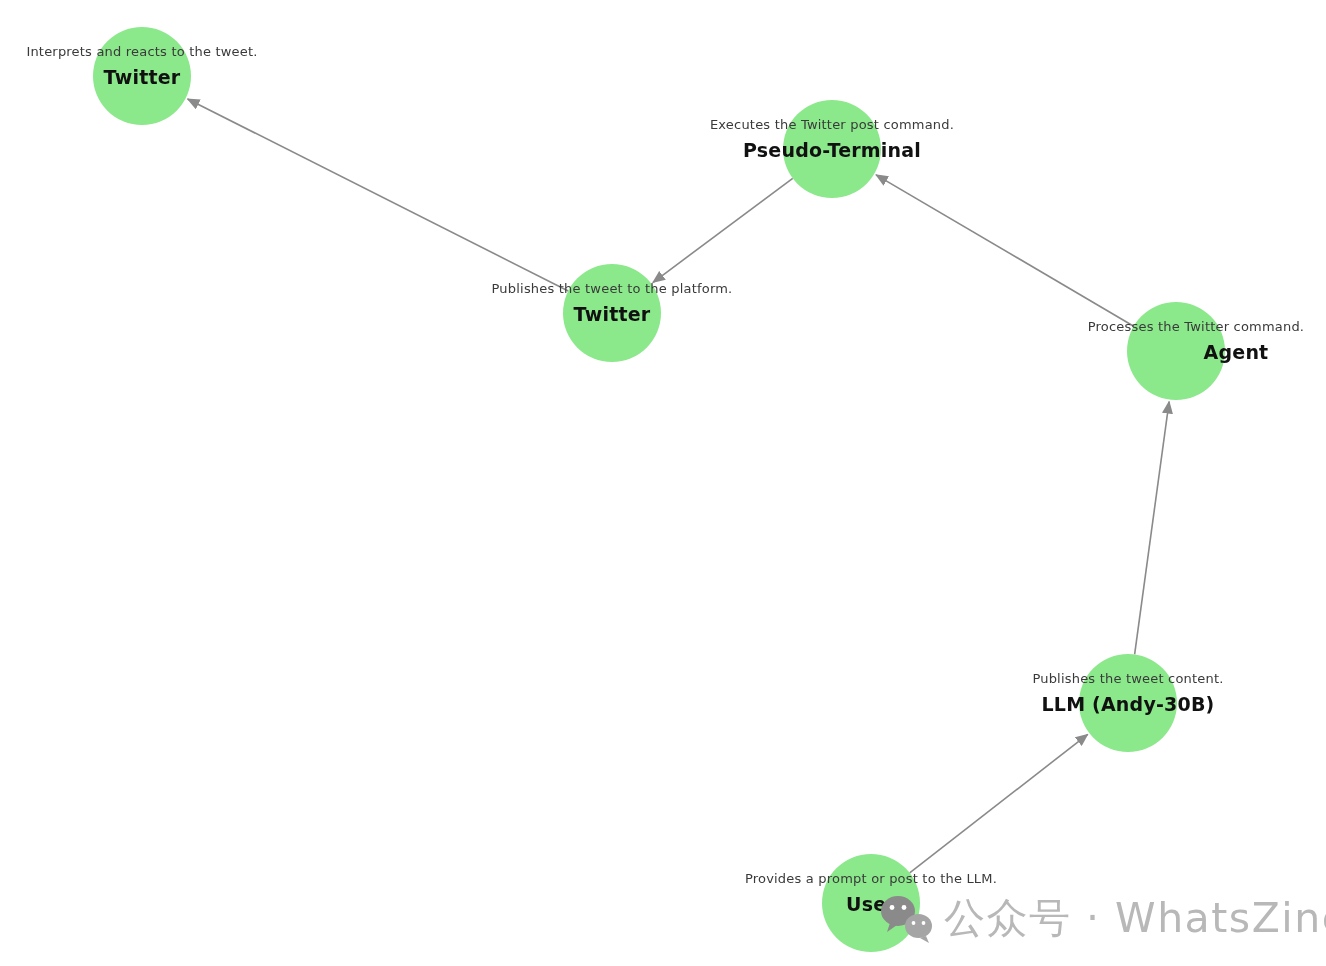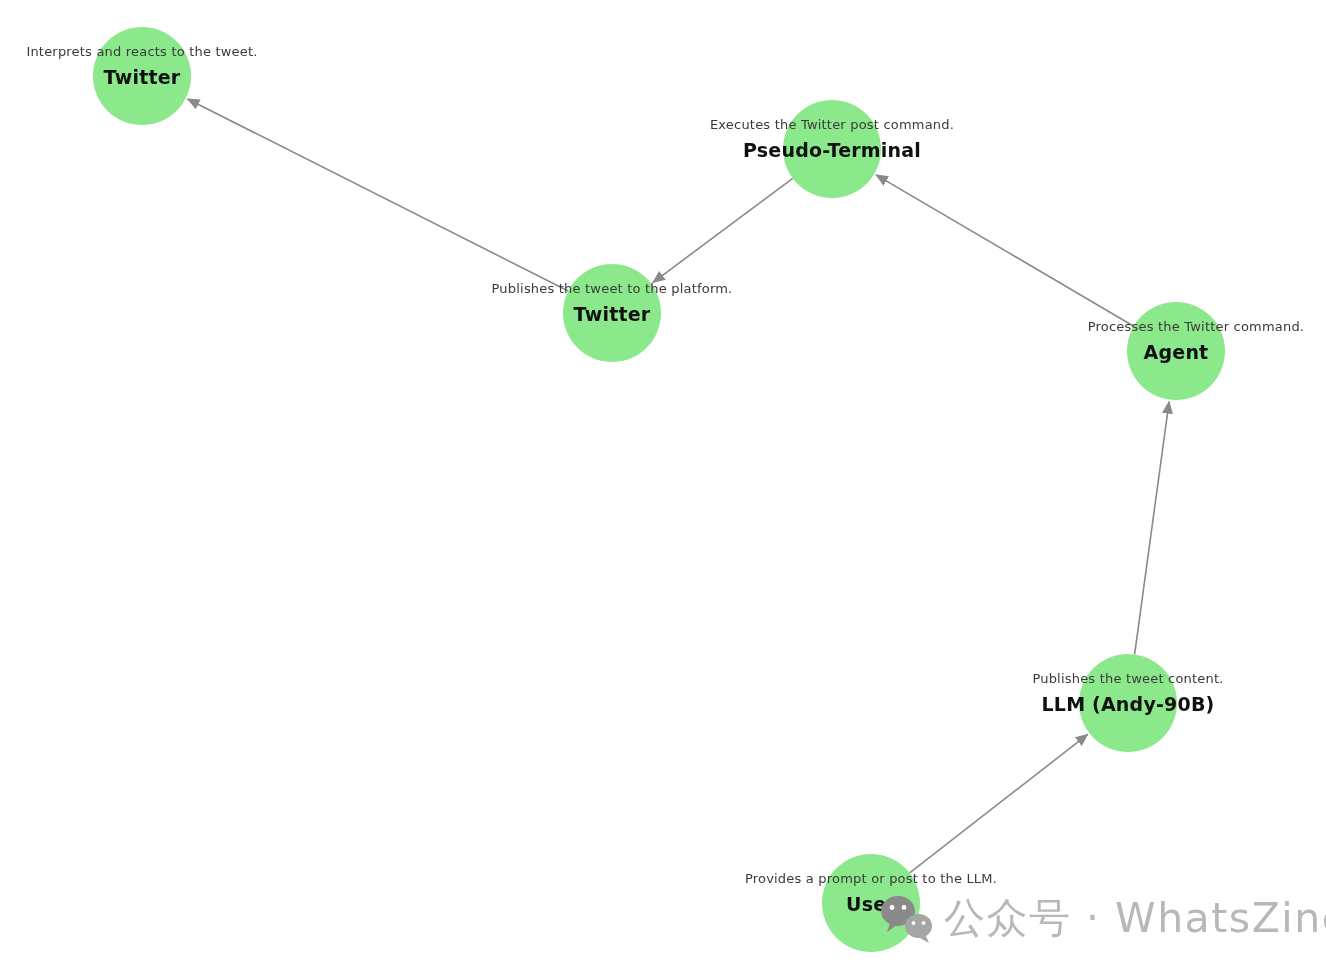--- a/index.html
+++ b/index.html
@@ -90,27 +90,27 @@
 
   <div class="node-group">
     <div class="node-circle" style="left: 563px; top: 264px; width: 98px; height: 98px; background: rgb(139, 232, 139);"></div>
     <div class="node-desc" style="left: 612px; top: 288px;">Publishes the tweet to the platform.</div>
     <div class="node-label" style="left: 612px; top: 314px;">Twitter</div>
   </div>
 
   <div class="node-group">
     <div class="node-circle" style="left: 1127px; top: 302px; width: 98px; height: 98px; background: rgb(139, 232, 139);"></div>
     <div class="node-desc" style="left: 1176px; top: 326px; margin-left: 20px;">Processes the Twitter command.</div>
-    <div class="node-label" style="left: 1176px; top: 352px;">Agent</div>
+    <div class="node-label" style="left: 1236px; top: 352px;">Agent</div>
   </div>
 
   <div class="node-group">
     <div class="node-circle" style="left: 1079px; top: 654px; width: 98px; height: 98px; background: rgb(139, 232, 139);"></div>
     <div class="node-desc" style="left: 1128px; top: 678px;">Publishes the tweet content.</div>
-    <div class="node-label" style="left: 1128px; top: 704px;">LLM (Andy-90B)</div>
+    <div class="node-label" style="left: 1128px; top: 704px;">LLM (Andy-30B)</div>
   </div>
 
   <div class="node-group">
     <div class="node-circle" style="left: 822px; top: 854px; width: 98px; height: 98px; background: rgb(139, 232, 139);"></div>
     <div class="node-desc" style="left: 871px; top: 878px;">Provides a prompt or post to the LLM.</div>
     <div class="node-label" style="left: 871px; top: 904px;">User</div>
   </div>
 
   <div class="watermark">
     <svg width="54" height="50" viewBox="0 0 54 50" xmlns="http://www.w3.org/2000/svg">

